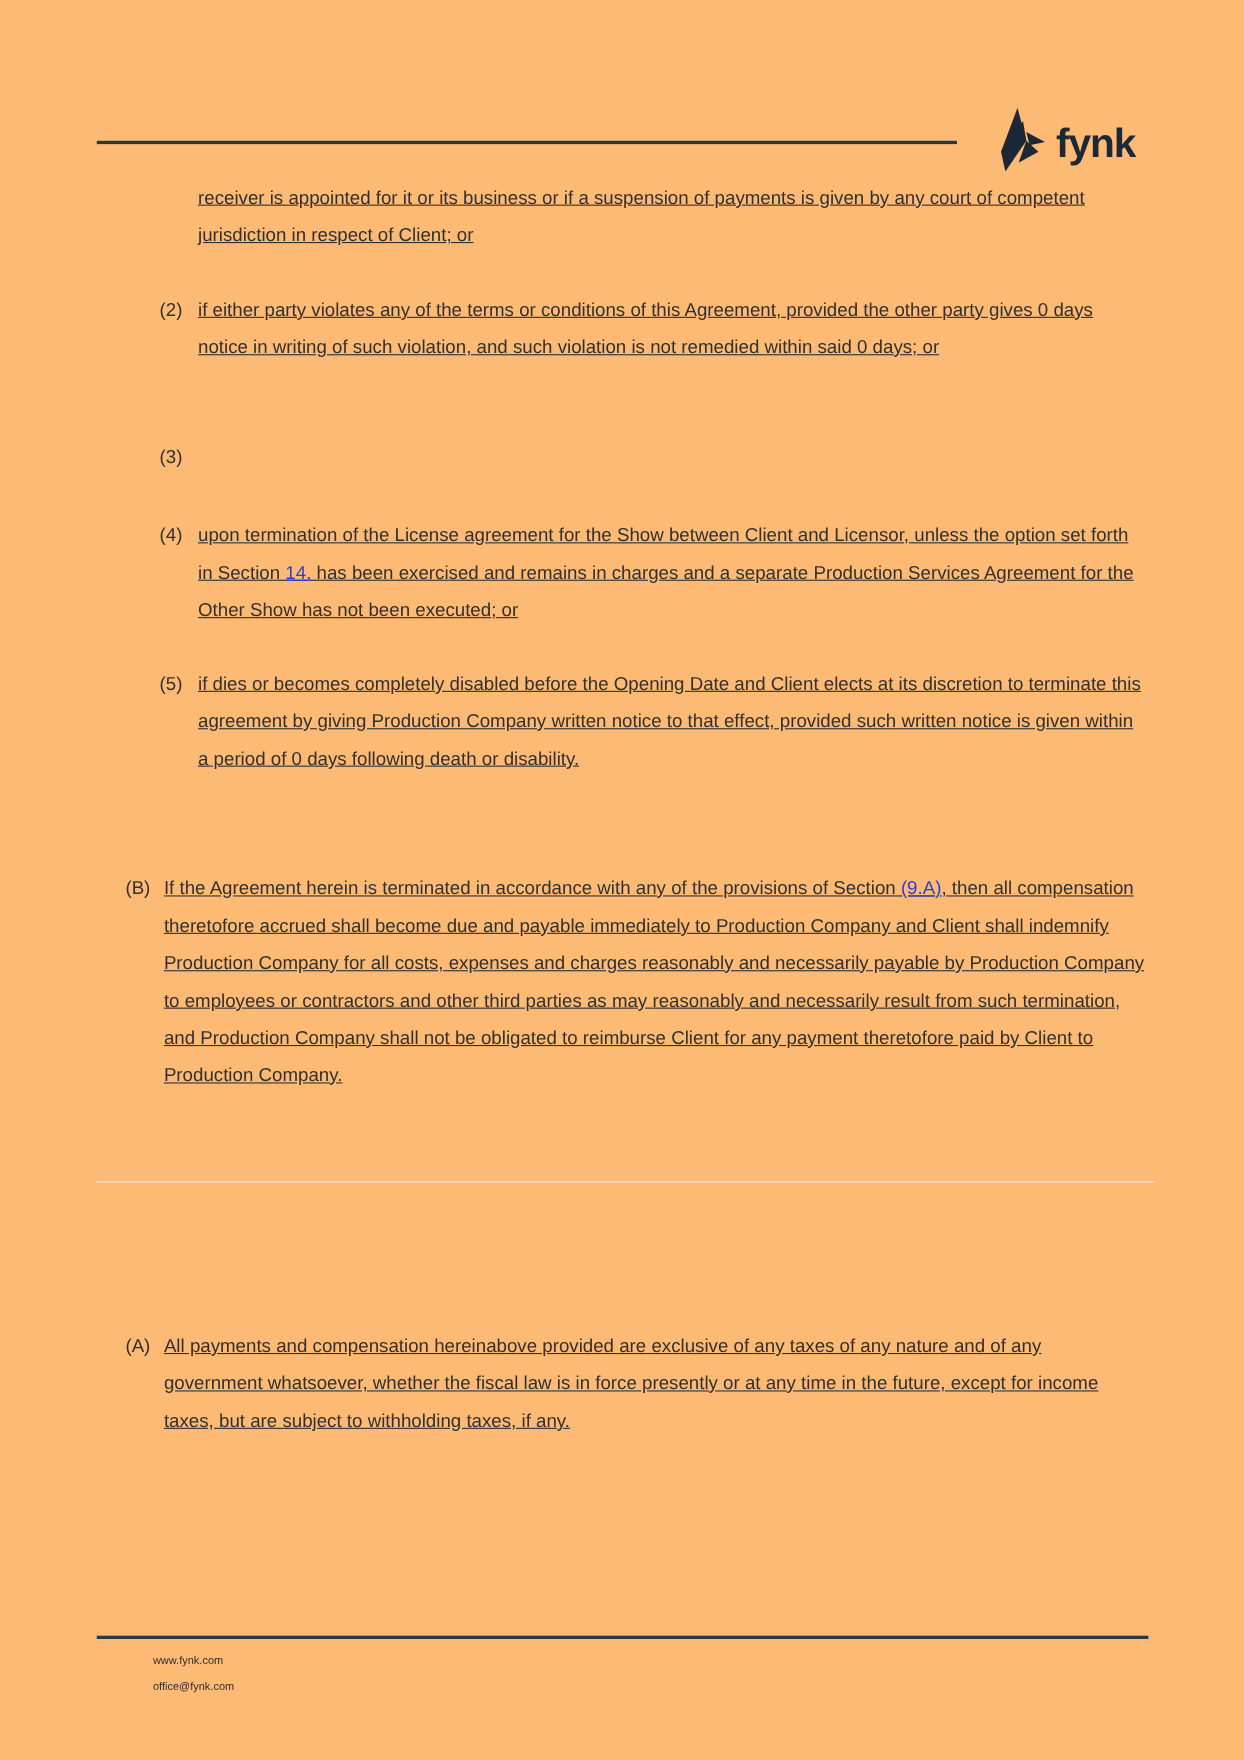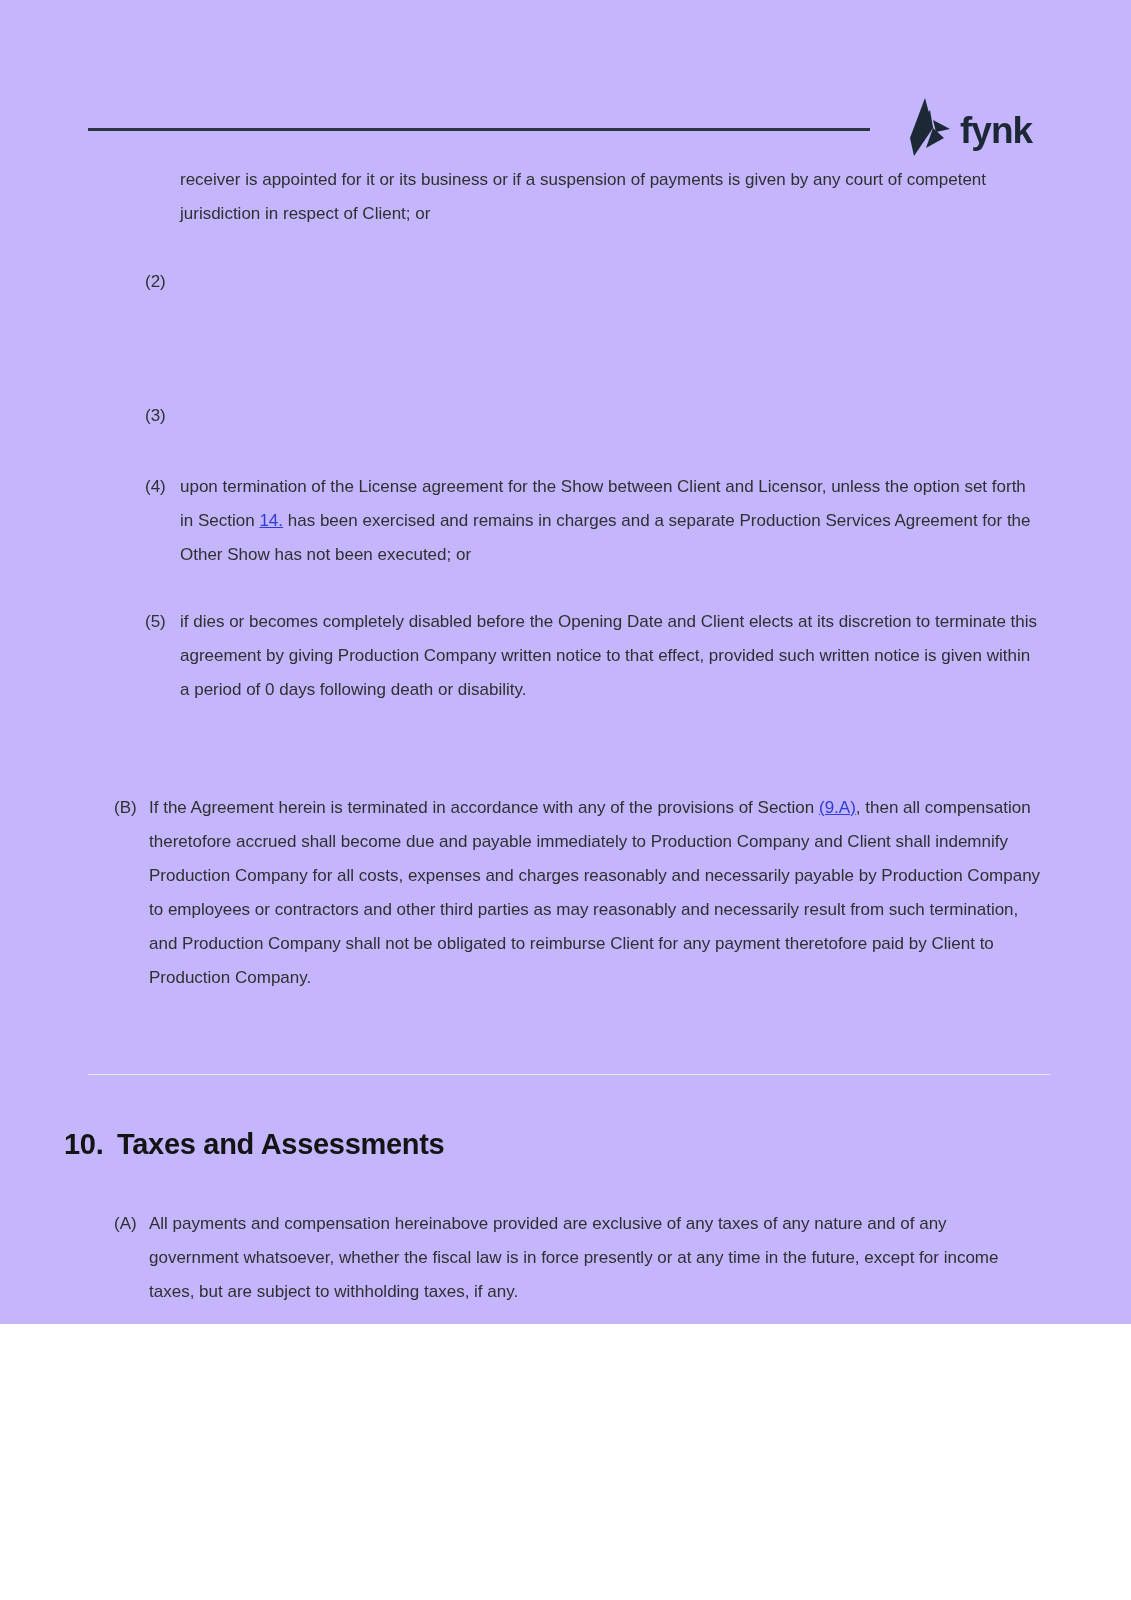--- a/index.html
+++ b/index.html
@@ -1,19 +1,19 @@
 <!DOCTYPE html>
 <html><head>
 <meta charset="utf-8">
 <style>
   html,body { margin:0; padding:0; background:#ffffff; }
   .page {
     position:relative;
-    width:1131px; height:1324px;
-    background:#c4b5fd;
+    width:1131px; height:1600px;
+    background:#fdba74;
     font-family:"Liberation Sans","DejaVu Sans",sans-serif;
     color:#303030;
     overflow:hidden;
   }
   
   .header-rule {
     position:absolute; left:88px; top:128px;
     width:782px; height:3px; background:#2b3542;
   }
   .logo {
@@ -21,21 +21,21 @@
     display:flex; align-items:center; gap:8px;
   }
   .logo svg { display:block; }
   .logo-text {
     font-size:37px; font-weight:700; color:#1c2836;
     letter-spacing:-1px; line-height:1;
   }
   
   .para, .list-item {
     position:absolute;
-    font-size:17px; line-height:34px; color:#303030;
+    font-size:17px; line-height:34px; color:#303030;text-decoration:underline;
   }
   .list-item { padding-left:35px; }
   .marker { position:absolute; left:0; top:0; }
   .num-item { left:145px; width:858px; }
   .let-item { left:114px; width:892px; }
   .cont-para { left:180px; width:833px; }
   a.seclink { color:#2e3cd6; text-decoration:underline; cursor:pointer; }
   
   .divider {
     position:absolute; left:88px; top:1074px;
@@ -75,20 +75,21 @@
         </g>
       </svg>
     </span>
     <span class="logo-text">fynk</span>
   </div>
 
   <div class="para cont-para" style="top:163px">receiver is appointed for it or its business or if a suspension of payments is given by any court of competent jurisdiction in respect of Client; or</div>
 
   <div class="list-item num-item" style="top:265px">
     <span class="marker">(2)</span>
+    <span>if either party violates any of the terms or conditions of this Agreement, provided the other party gives 0 days notice in writing of such violation, and such violation is not remedied within said 0 days; or</span>
   </div>
 
   <div class="list-item num-item" style="top:399px">
     <span class="marker">(3)</span>
   </div>
 
   <div class="list-item num-item" style="top:470px">
     <span class="marker">(4)</span>
     <span>upon termination of the License agreement for the Show between Client and Licensor, unless the option set forth in Section </span><a class="seclink">14.</a><span> has been exercised and remains in charges and a separate Production Services Agreement for the Other Show has not been executed; or</span>
   </div>
@@ -98,23 +99,20 @@
     <span>if dies or becomes completely disabled before the Opening Date and Client elects at its discretion to terminate this agreement by giving Production Company written notice to that effect, provided such written notice is given within a period of 0 days following death or disability.</span>
   </div>
 
   <div class="list-item let-item" style="top:791px">
     <span class="marker">(B)</span>
     <span>If the Agreement herein is terminated in accordance with any of the provisions of Section </span><a class="seclink">(9.A)</a><span>, then all compensation theretofore accrued shall become due and payable immediately to Production Company and Client shall indemnify Production Company for all costs, expenses and charges reasonably and necessarily payable by Production Company to employees or contractors and other third parties as may reasonably and necessarily result from such termination, and Production Company shall not be obligated to reimburse Client for any payment theretofore paid by Client to Production Company.</span>
   </div>
 
   <div class="divider"></div>
 
-  <div class="section-heading">
-    <span class="h-num">10.</span><span>Taxes and Assessments</span>
-  </div>
 
   <div class="list-item let-item" style="top:1207px">
     <span class="marker">(A)</span>
     <span>All payments and compensation hereinabove provided are exclusive of any taxes of any nature and of any government whatsoever, whether the fiscal law is in force presently or at any time in the future, except for income taxes, but are subject to withholding taxes, if any.</span>
   </div>
 
   <div class="footer-rule"></div>
   <div class="footer-text">
     <div>www.fynk.com</div>
     <div>office@fynk.com</div>

